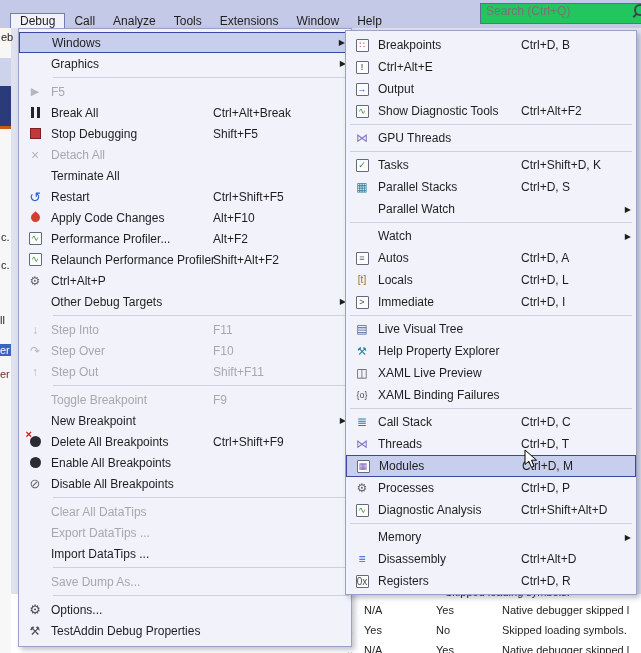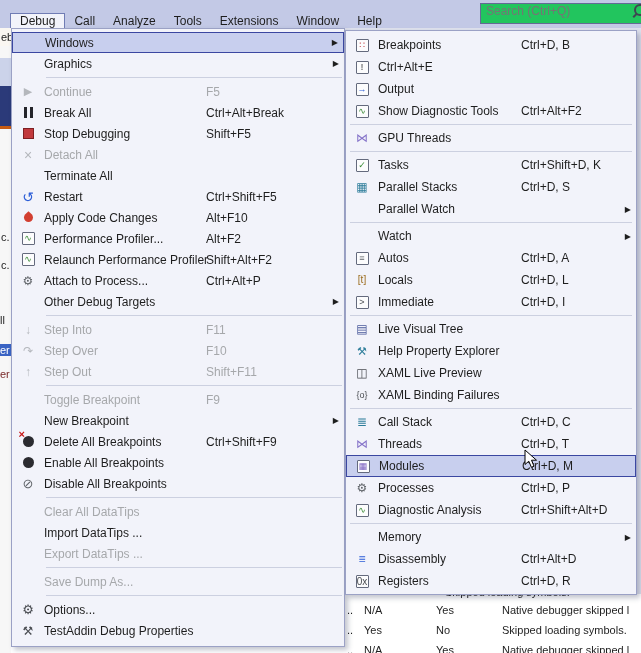--- a/index.html
+++ b/index.html
@@ -18,21 +18,21 @@
     border:1px solid #646a95;display:flex;align-items:flex-start;box-sizing:border-box;z-index:6}
   #searchbox input{border:none;outline:none;flex:1;font-family:"Liberation Sans",sans-serif;
     font-size:12px;color:#444;padding:0 5px;background:transparent;min-width:0}
   .mag{width:8px;height:8px;border:2px solid #3f4452;border-radius:50%;position:relative;
     margin-right:9px;flex:none}
   .mag::after{content:"";position:absolute;width:2px;height:5px;background:#3f4452;
     transform:rotate(45deg);left:-2px;top:7px}
   
   .popup{position:absolute;background:#f2f3fa;border:1px solid #9ba1c5;
     box-shadow:3px 3px 5px rgba(40,45,80,.28);box-sizing:border-box;padding:3px 0;overflow:hidden}
-  #debug-menu{left:11px;top:28px;width:334px;height:619px;z-index:3}
+  #debug-menu{left:18px;top:28px;width:334px;height:619px;z-index:3}
   #windows-submenu{left:345px;top:30px;width:292px;height:565px;z-index:4}
   .mi{display:flex;align-items:center;height:21px;box-sizing:border-box}
   #windows-submenu .mi{height:22px}
   .mi .ic{width:32px;flex:none;display:flex;justify-content:center;align-items:center}
   .mi .lbl{flex:none;white-space:nowrap}
   #debug-menu .lbl{width:162px}
   #windows-submenu .lbl{width:143px}
   .mi .sc{flex:1;text-align:left;white-space:nowrap}
   .mi .arr{width:14px;flex:none;font-size:8px;text-align:right;padding-right:5px;color:#1e1e1e}
   .mi.dis .lbl,.mi.dis .sc{color:#a6a8ab}
@@ -134,21 +134,20 @@
       <span class="ic"></span>
       <span class="lbl">Graphics</span>
       <span class="sc"></span>
       <span class="arr">▶</span>
     </div>
     <div class="msep"></div>
     <div class="mi dis">
       <span class="ic">
         <span class="gly" style="color: rgb(180, 183, 188);">▶</span>
       </span>
-      <span class="lbl">Continue</span>
       <span class="sc">F5</span>
       <span class="arr"></span>
     </div>
     <div class="mi">
       <span class="ic">
         <span class="ico-pause"></span>
       </span>
       <span class="lbl">Break All</span>
       <span class="sc">Ctrl+Alt+Break</span>
       <span class="arr"></span>
@@ -204,21 +203,20 @@
         <span class="ico-box" style="color: rgb(56, 138, 52);">∿</span>
       </span>
       <span class="lbl">Relaunch Performance Profiler</span>
       <span class="sc">Shift+Alt+F2</span>
       <span class="arr"></span>
     </div>
     <div class="mi">
       <span class="ic">
         <span class="gly" style="color: rgb(95, 99, 104); font-size: 12px;">⚙</span>
       </span>
-      <span class="lbl">Attach to Process...</span>
       <span class="sc">Ctrl+Alt+P</span>
       <span class="arr"></span>
     </div>
     <div class="mi">
       <span class="ic"></span>
       <span class="lbl">Other Debug Targets</span>
       <span class="sc"></span>
       <span class="arr">▶</span>
     </div>
     <div class="msep"></div>
@@ -283,29 +281,29 @@
       <span class="sc"></span>
       <span class="arr"></span>
     </div>
     <div class="msep"></div>
     <div class="mi dis">
       <span class="ic"></span>
       <span class="lbl">Clear All DataTips</span>
       <span class="sc"></span>
       <span class="arr"></span>
     </div>
+    <div class="mi dis">
+      <span class="ic"></span>
+      <span class="lbl">Export DataTips ...</span>
+      <span class="sc"></span>
+      <span class="arr"></span>
+    </div>
     <div class="mi">
       <span class="ic"></span>
       <span class="lbl">Import DataTips ...</span>
-      <span class="sc"></span>
-      <span class="arr"></span>
-    </div>
-    <div class="mi dis">
-      <span class="ic"></span>
-      <span class="lbl">Export DataTips ...</span>
       <span class="sc"></span>
       <span class="arr"></span>
     </div>
     <div class="msep"></div>
     <div class="mi dis">
       <span class="ic"></span>
       <span class="lbl">Save Dump As...</span>
       <span class="sc"></span>
       <span class="arr"></span>
     </div>

